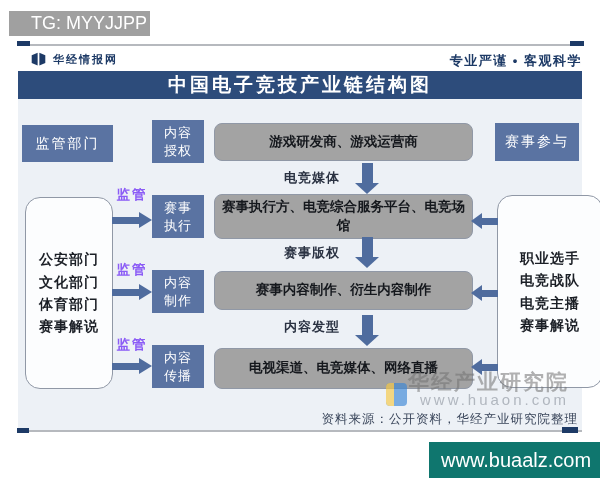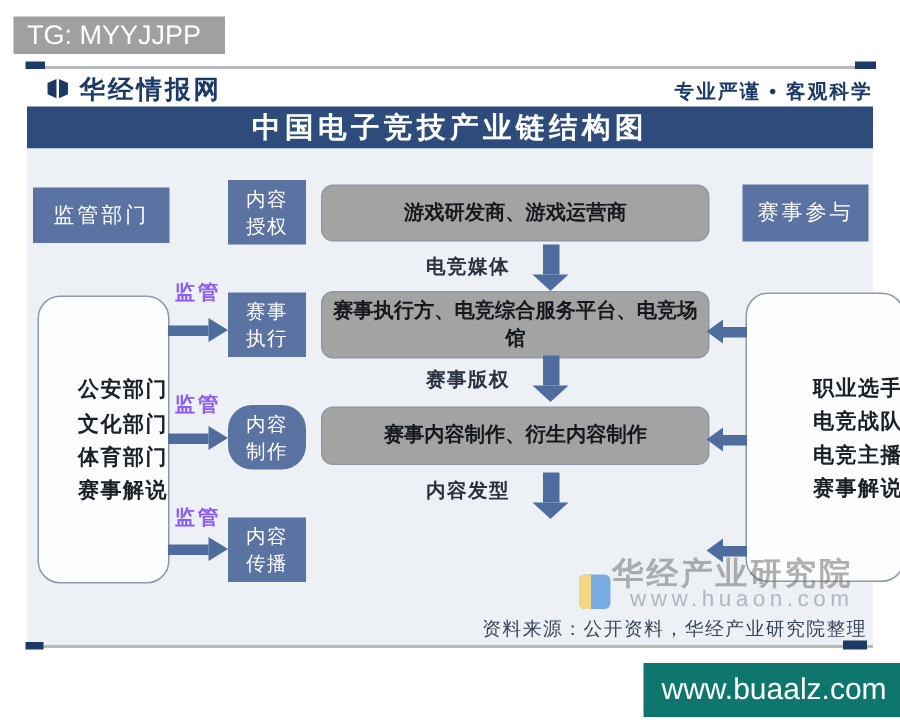--- a/index.html
+++ b/index.html
@@ -1,63 +1,63 @@
 <!DOCTYPE html>
 <html><head>
 <meta charset="utf-8">
 <style>
   html,body{margin:0;padding:0;background:#fff;}
   #canvas{position:relative;width:600px;height:480px;background:#ffffff;overflow:hidden;
           font-family:"Liberation Sans","DejaVu Sans",sans-serif;}
 
   
   .tg-banner{position:absolute;left:9px;top:11px;width:141px;height:25px;background:#a0a0a0;
-             color:#fff;font-size:18px;line-height:25px;padding-left:9px;box-sizing:border-box;}
+             color:#fff;font-size:18px;line-height:25px;padding-left:22px;box-sizing:border-box;}
   .site-banner{position:absolute;left:429px;top:442px;width:171px;height:36px;background:#0f766e;
                color:#fff;font-size:20px;line-height:36px;padding-left:12px;box-sizing:border-box;}
 
   
   .rule{position:absolute;left:18px;width:564px;height:2px;background:#b6b9be;}
   .rule-top{top:44px;} .rule-bottom{top:430px;}
   .dash{position:absolute;background:#1d3a66;}
   .dash-tl{left:17px;top:41px;width:13px;height:5px;}
   .dash-tr{left:570px;top:41px;width:14px;height:5px;}
   .dash-bl{left:17px;top:428px;width:12px;height:5px;}
   .dash-br{left:562px;top:427px;width:16px;height:6px;}
 
   
   .brand{position:absolute;left:30px;top:50px;height:18px;display:flex;align-items:center;gap:6px;}
-  .brand-text{font-size:17px;font-weight:bold;color:#1d3a66;letter-spacing:2px;}
+  .brand-text{font-size:11px;font-weight:bold;color:#1d3a66;letter-spacing:2px;}
   .slogan{position:absolute;right:18px;top:52px;font-size:13px;font-weight:bold;
           color:#1d3a66;letter-spacing:1.5px;}
 
   .title-bar{position:absolute;left:18px;top:71px;width:564px;height:28px;background:#2d4c7b;
              display:flex;align-items:center;justify-content:center;}
   .title-bar span{color:#fff;font-size:19px;font-weight:bold;letter-spacing:3px;}
 
   
   .panel{position:absolute;left:18px;top:99px;width:564px;height:331px;background:#edf1f6;}
 
   .bluebox{position:absolute;background:#5a73a2;color:#fff;display:flex;align-items:center;
            justify-content:center;text-align:center;}
   .reg-box{left:22px;top:125px;width:91px;height:37px;font-size:14px;letter-spacing:2px;}
   .part-box{left:495px;top:123px;width:84px;height:38px;font-size:14px;letter-spacing:2px;}
   .stage{left:152px;width:52px;height:43px;font-size:13px;letter-spacing:1px;line-height:1.35;}
   .stage span{display:inline-block;width:30px;word-break:break-all;}
-  .st0{top:120px;} .st1{top:195px;} .st2{top:270px;border-radius:16px;} .st3{top:345px;}
+  .st0{top:120px;} .st1{top:195px;} .st2{top:270px;} .st3{top:345px;}
 
   .entity{position:absolute;left:214px;width:259px;box-sizing:border-box;background:#a3a3a3;
           border:1.5px solid #9098a6;border-radius:8px;display:flex;align-items:center;
           justify-content:center;text-align:center;color:#15181d;font-size:13.5px;font-weight:bold;
           line-height:1.35;}
   .e0{top:123px;height:38px;} .e1{top:194px;height:45px;} .e2{top:271px;height:39px;} .e3{top:348px;height:41px;}
   .e1 span{display:inline-block;max-width:244px;}
 
   .group{position:absolute;box-sizing:border-box;background:#fcfdfe;border:1.5px solid #9098a6;
-         border-radius:15px;display:flex;flex-direction:column;align-items:flex-end;justify-content:center;
+         border-radius:15px;display:flex;flex-direction:column;align-items:center;justify-content:center;
          font-size:14px;font-weight:bold;color:#1b1f26;line-height:1.6;letter-spacing:1px;text-align:center;}
   .group-left{left:25px;top:197px;width:88px;height:192px;}
   .group-right{left:497px;top:195px;width:106px;height:193px;}
 
   .sup{position:absolute;left:113px;width:38px;text-align:center;font-size:13.5px;font-weight:bold;
        color:#8b5cf6;letter-spacing:2px;}
   .sp0{top:186px;} .sp1{top:261px;} .sp2{top:336px;}
 
   .flow{position:absolute;left:276px;width:72px;text-align:center;font-size:13px;font-weight:bold;
         color:#2a3242;letter-spacing:1px;}
@@ -142,20 +142,23 @@
 
   <div class="entity e0">
     <span>游戏研发商、游戏运营商</span>
   </div>
   <div class="entity e1">
     <span>赛事执行方、电竞综合服务平台、电竞场馆</span>
   </div>
   <div class="entity e2">
     <span>赛事内容制作、衍生内容制作</span>
   </div>
+  <div class="entity e3">
+    <span>电视渠道、电竞媒体、网络直播</span>
+  </div>
 
   <div class="group group-left">
     <div>公安部门</div>
     <div>文化部门</div>
     <div>体育部门</div>
     <div>赛事解说</div>
   </div>
   <div class="group group-right">
     <div>职业选手</div>
     <div>电竞战队</div>

